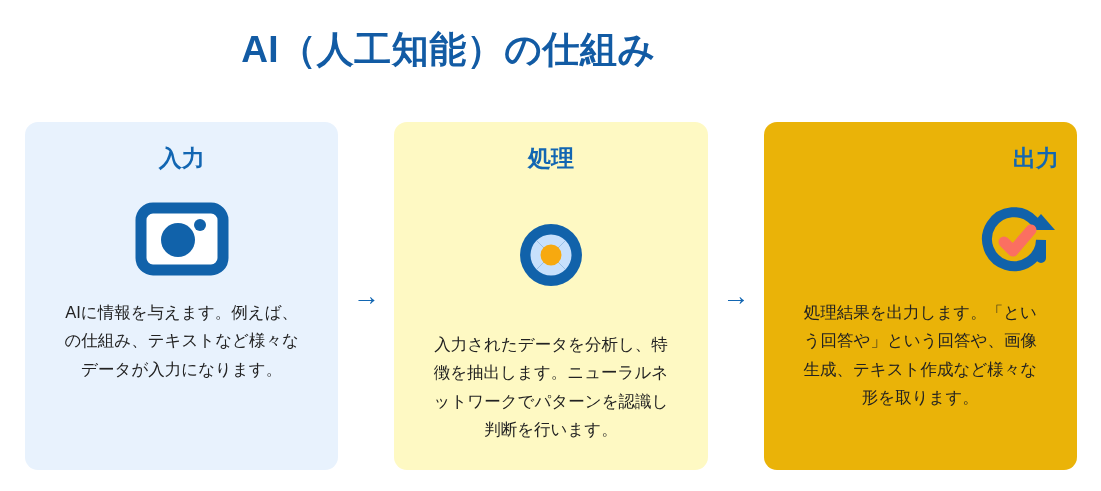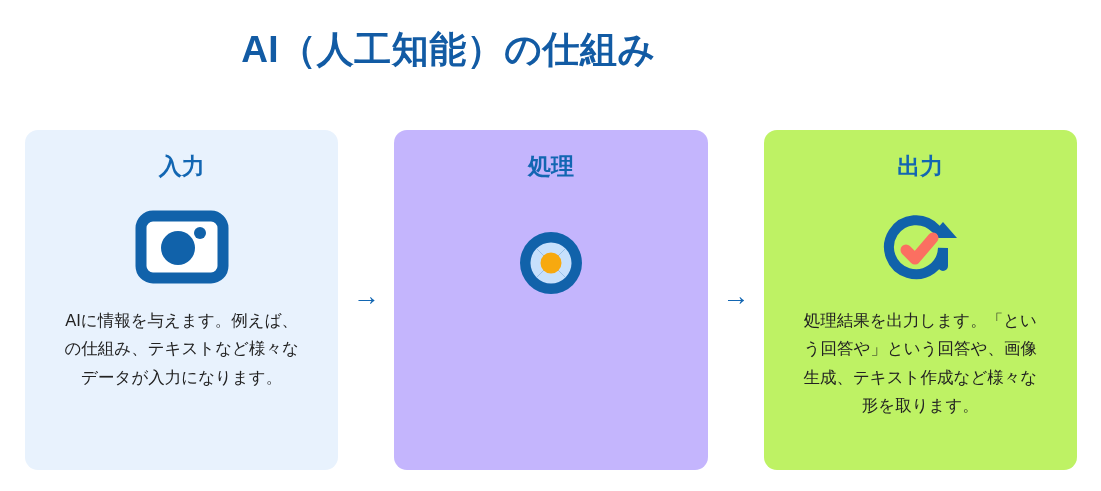--- a/index.html
+++ b/index.html
@@ -48,26 +48,25 @@
   }
 
   .card {
     width: 315px;
     border-radius: 13px;
     box-sizing: border-box;
     padding: 22px 18px 20px 18px;
     display: flex;
     flex-direction: column;
     align-items: center;
-    margin-top: 8px;
   }
 
   .card-1 { background: #e8f2fd; }
-  .card-2 { background: #c4b5fd; gap: 16px; }
-  .card-3 { background: #bef264; }
+  .card-2 { background: #fef9c3; gap: 16px; }
+  .card-3 { background: #eab308; align-items: flex-end; }
 
   .card-heading {
     font-size: 23px;
     font-weight: bold;
     color: #1266b2;
     line-height: 1.3;
     margin: 0 0 6px 0;
     text-align: center;
   }
 
@@ -130,20 +129,21 @@
           <circle cx="33" cy="33" r="31" fill="#1162aa"></circle>
           <g fill="#c7e0fc">
             <path d="M33 33 L18.5 18.5 A20.5 20.5 0 0 1 47.5 18.5 Z"></path>
             <path d="M33 33 L47.5 18.5 A20.5 20.5 0 0 1 47.5 47.5 Z"></path>
             <path d="M33 33 L47.5 47.5 A20.5 20.5 0 0 1 18.5 47.5 Z"></path>
             <path d="M33 33 L18.5 47.5 A20.5 20.5 0 0 1 18.5 18.5 Z"></path>
           </g>
           <circle cx="33" cy="33" r="10.5" fill="#f7a90f"></circle>
         </svg>
       </div>
+      <div class="card-body">入力されたデータを分析し、特徴を抽出します。ニューラルネットワークでパターンを認識し判断を行います。</div>
     </div>
 
     <div class="arrow">→</div>
 
     <div class="card card-3">
       <div class="card-heading">出力</div>
       <div class="icon-wrap">
         <svg width="82" height="78" viewBox="0 0 82 78" aria-hidden="true">
           <path d="M57 21 A27 27 0 1 0 64 40 L64 58" fill="none" stroke="#1162aa" stroke-width="10" stroke-linecap="round"></path>
           <path d="M50 30 L64 14 L78 30 Z" fill="#1162aa"></path>

